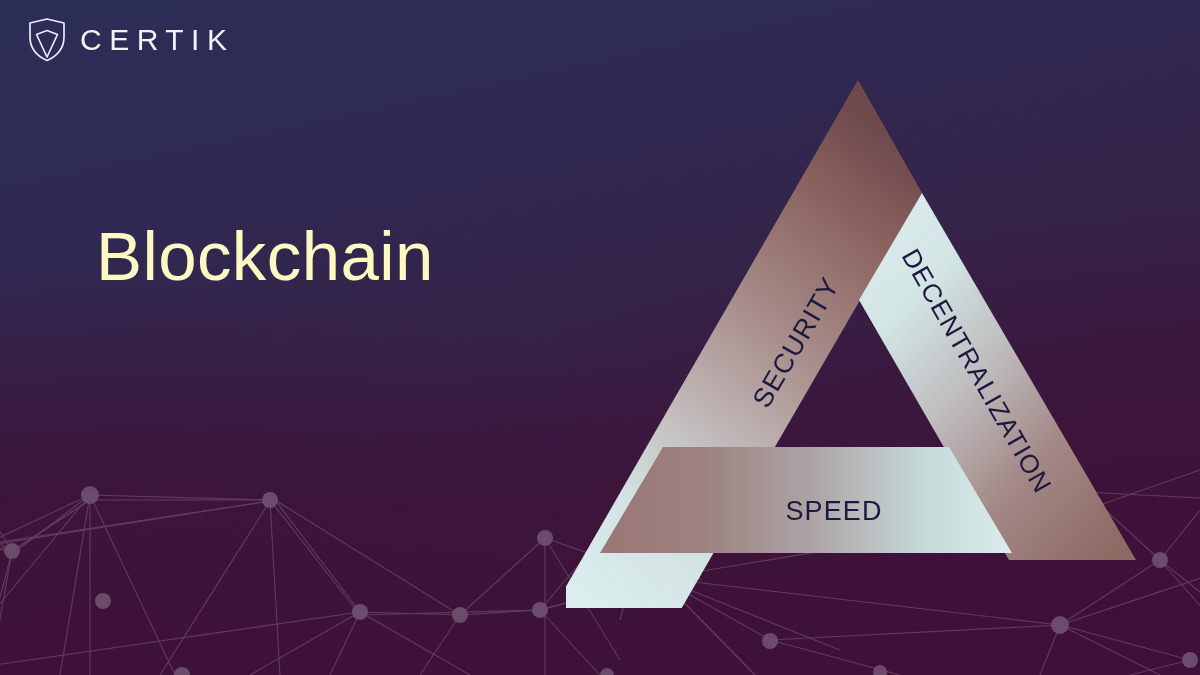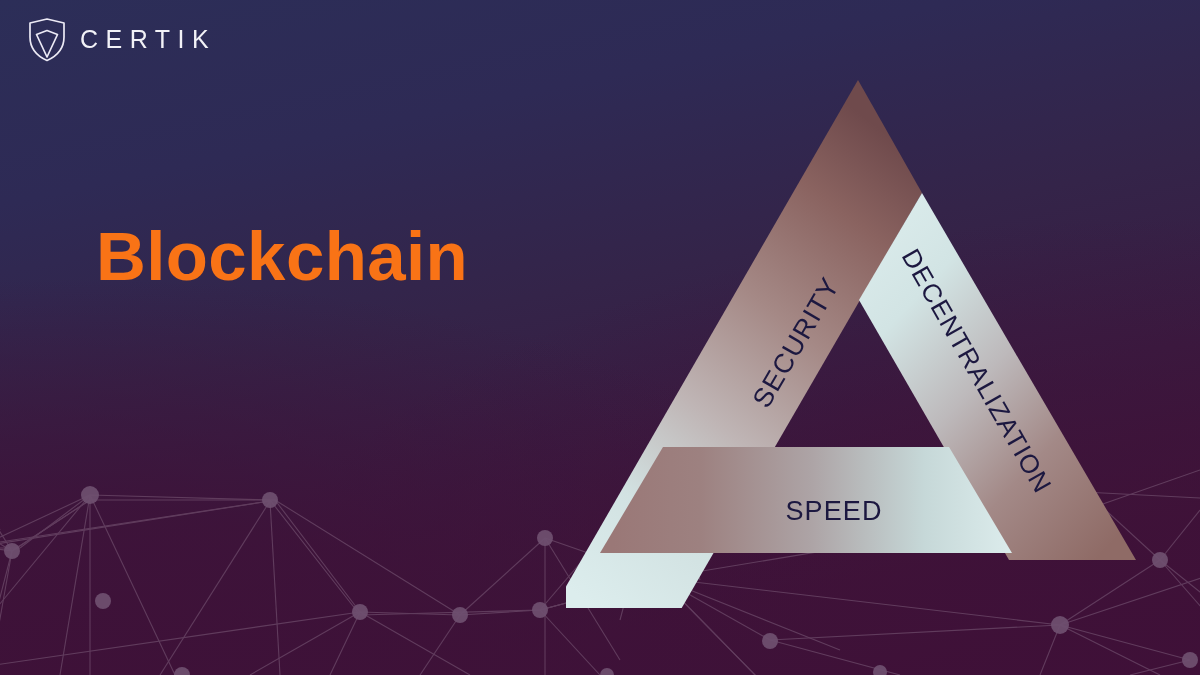--- a/index.html
+++ b/index.html
@@ -36,34 +36,34 @@
     position: absolute;
     left: 27px;
     top: 17px;
     display: flex;
     align-items: center;
     gap: 13px;
   }
   #logo-mark { display: block; }
   #logo-word {
     color: #f2f2f7;
-    font-size: 25px;
+    font-size: 30px;
     font-weight: 300;
     letter-spacing: 7.5px;
     line-height: 1;
     white-space: nowrap;
   }
   
   #headline {
     position: absolute;
     left: 96px;
     top: 212px;
     width: 510px;
-    color: #f97316;
-    font-weight: 700;
+    color: #fef9c3;
+    font-weight: 400;
     font-size: 69px;
     line-height: 1.30;
     letter-spacing: 0.4px;
   }
   #headline .l1 { display: block; text-align: left; }
   #headline .l2 { display: block; text-align: right; padding-right: 22px; }
 
   
   #figure {
     position: absolute;

